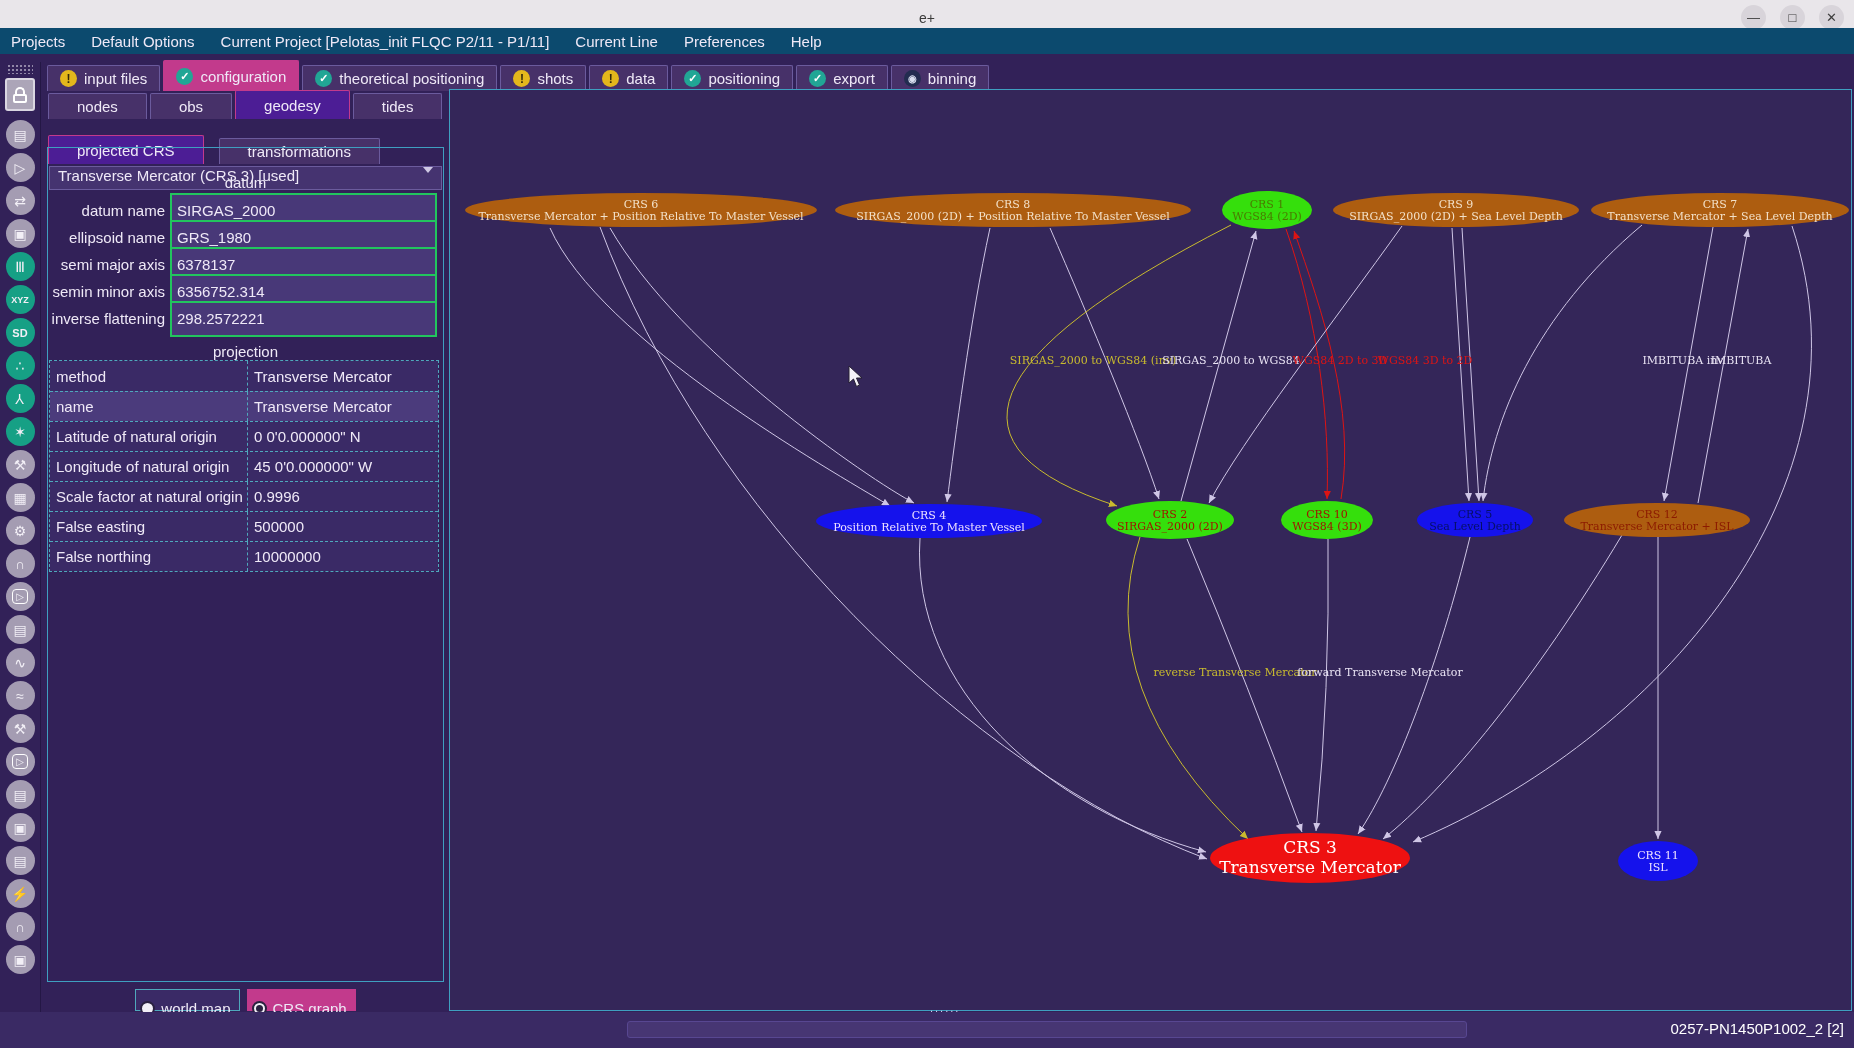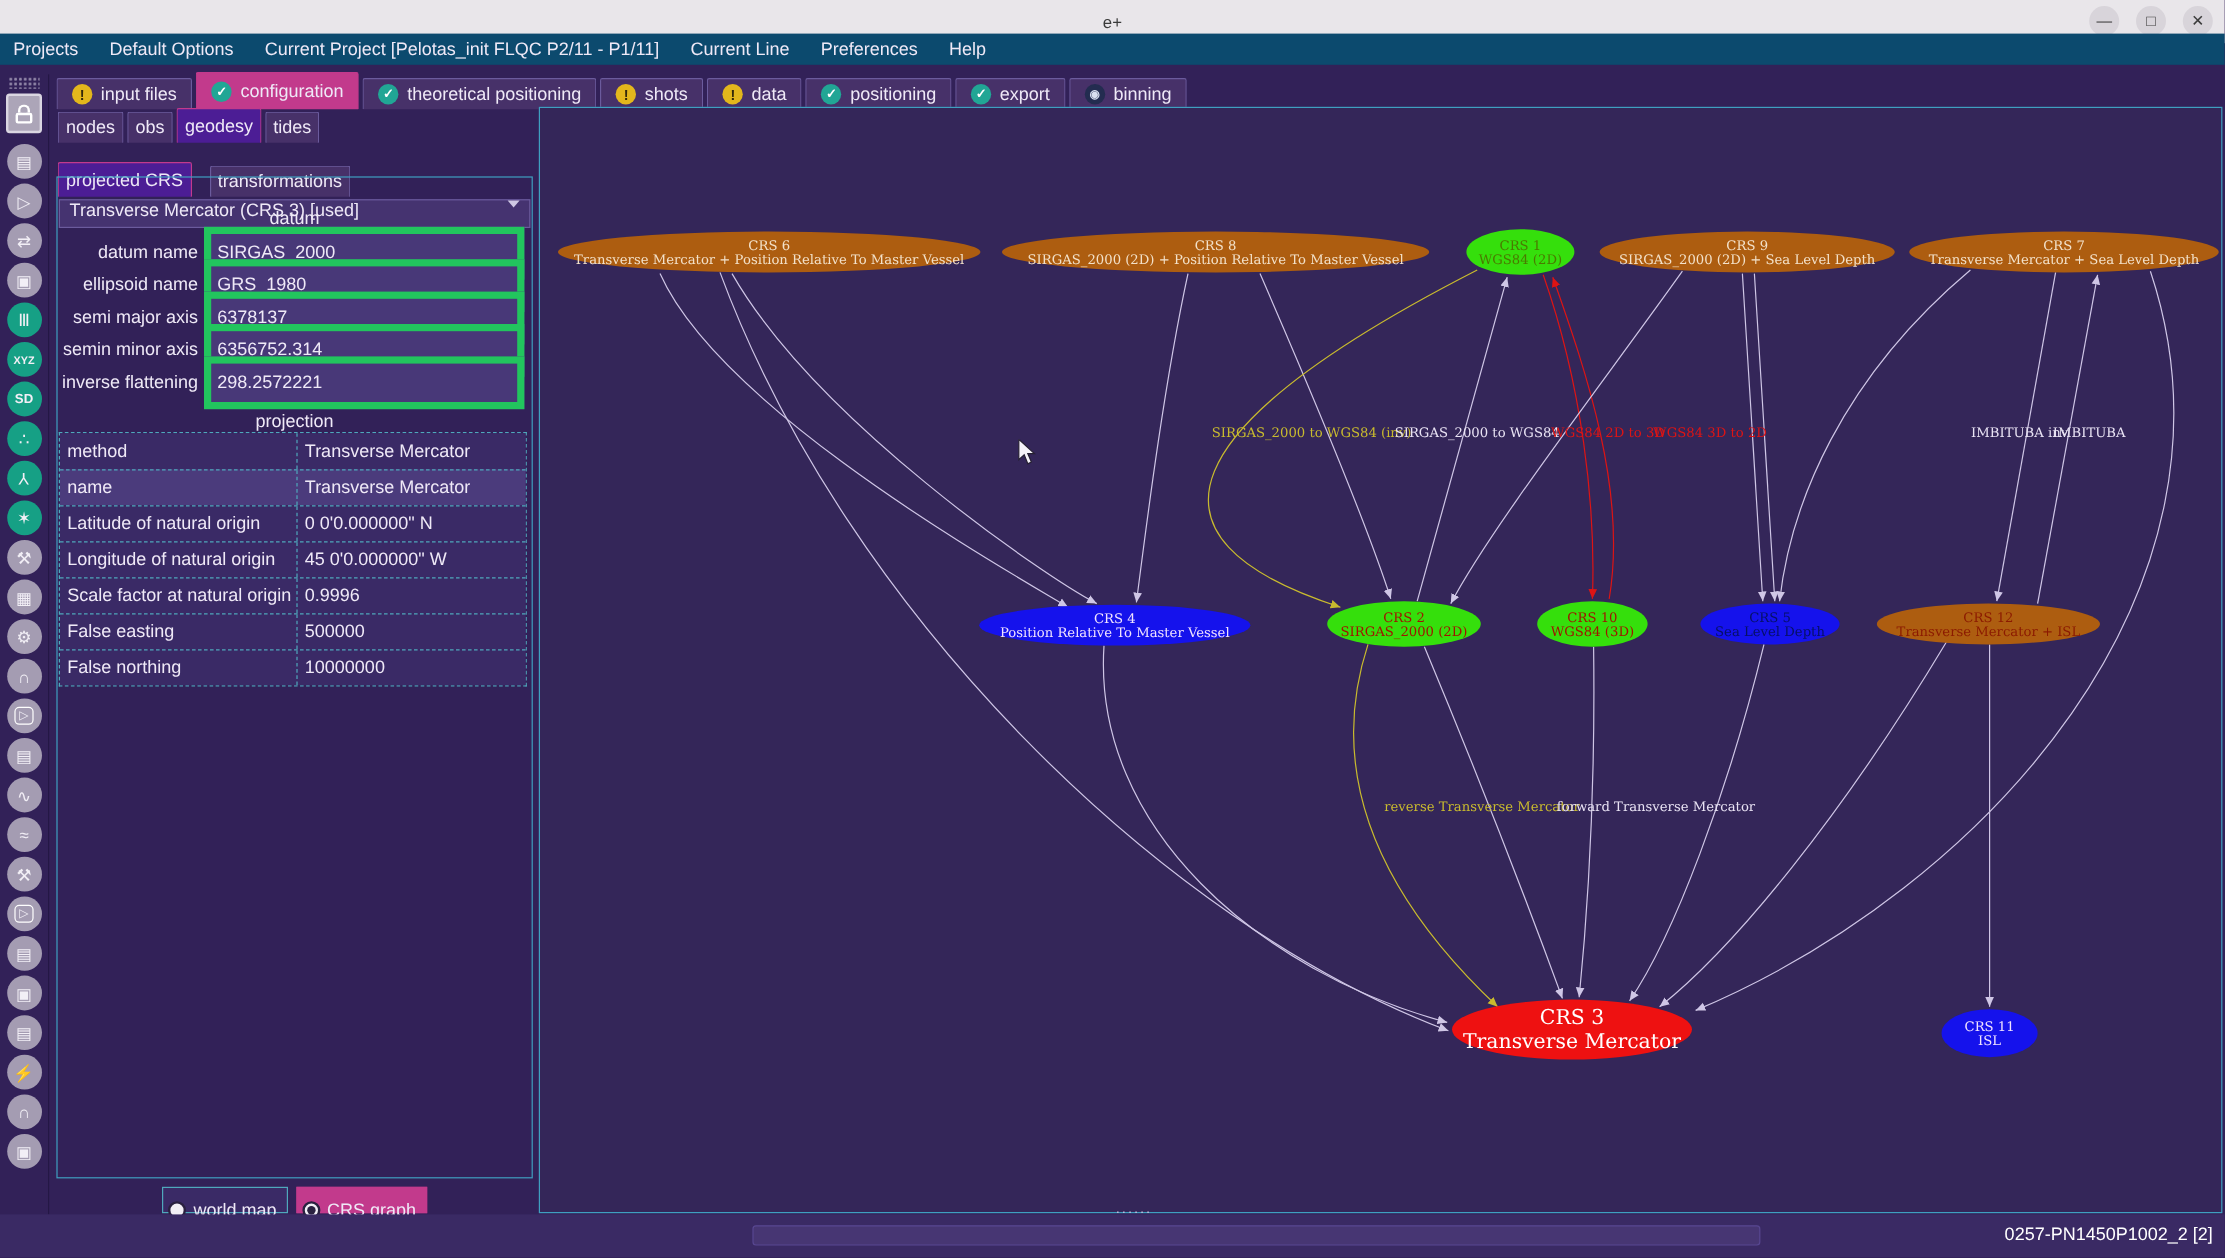--- a/index.html
+++ b/index.html
@@ -36,32 +36,32 @@
   .cbtn.teal{background:#16a085}
   .cbtn .boxed{border:1.5px solid #fff;border-radius:4px;padding:0 3px;font-size:10px;line-height:13px}
   .cbtn .flip{transform:rotate(180deg);display:block}
   .cbtn .small{font-size:9px;font-weight:bold;letter-spacing:0}
   .cbtn .mid{font-size:11px;font-weight:bold}
 
   
   .leftpanel{position:absolute;left:40px;top:62px;width:409px;height:950px;border-left:1px solid #241745}
   .subtabs1{position:absolute;left:7px;top:28px;display:flex;align-items:flex-end;gap:3px}
   .subtabs2{position:absolute;left:7px;top:73px;display:flex;align-items:flex-end;gap:15px}
-  .stab{height:26px;padding:0 6px;display:flex;align-items:center;background:#473169;border:1px solid #6b5b9d;border-bottom:none;border-radius:2px 2px 0 0;white-space:nowrap}
+  .stab{height:26px;padding:0 28px;display:flex;align-items:center;background:#473169;border:1px solid #6b5b9d;border-bottom:none;border-radius:2px 2px 0 0;white-space:nowrap}
   .stab.active{background:#4c1d95;border-color:#c23a8c;height:29px}
   .paneborder{position:absolute;left:6px;top:85px;width:397px;height:835px;border:1px solid #3f9fc0}
   .select{position:absolute;left:8px;top:104px;width:393px;height:24px;background:#453370;border:1px solid #6b5b9d;display:flex;align-items:flex-start;padding:0 8px;justify-content:space-between}
   .caret{width:0;height:0;border-left:5px solid transparent;border-right:5px solid transparent;border-top:6px solid #cfc8e4}
   .sectitle{position:absolute;left:8px;width:393px;text-align:center}
   .sectitle.datum{top:112px}
   .sectitle.projection{top:281px}
   .fields{position:absolute;left:0;top:137px;width:401px}
   .frow{display:flex;align-items:center;height:23px;margin-bottom:4px}
   .flabel{width:129px;text-align:right;padding-right:5px;white-space:nowrap}
-  .frow input{width:267px;height:23px;background:#483878;border:6px solid #22c55e;color:#efe9f7;font-family:"Liberation Sans",sans-serif;font-size:15px;padding:16px 5px;outline:none}
+  .frow input{width:267px;height:23px;background:#483878;border:2px solid #22c55e;color:#efe9f7;font-family:"Liberation Sans",sans-serif;font-size:15px;padding:16px 5px;outline:none}
   .ptable{position:absolute;left:8px;top:298px;width:390px;border:1px dashed #4fa8bc}
   .prow{display:flex;height:30px;background:#3a2a66;border-top:1px dashed #4fa8bc}
   .prow:first-child{border-top:none}
   .prow.hl{background:#4b3b7c}
   .pcell{display:flex;align-items:center;padding:0 6px;white-space:nowrap;overflow:hidden}
   .pcell.k{width:197px}
   .pcell.v{flex:1;border-left:1px dashed #4fa8bc}
   .viewtoggle{position:absolute;left:0;top:927px;width:409px;display:flex;justify-content:center;gap:7px}
   .pill{display:flex;align-items:center;gap:6px;height:22px;padding:16px 8px 0 4px;border:1px solid #4fa8bc;background:#3a2a66}
   .pill.sel{background:#c23a8c;border-color:#c23a8c}

